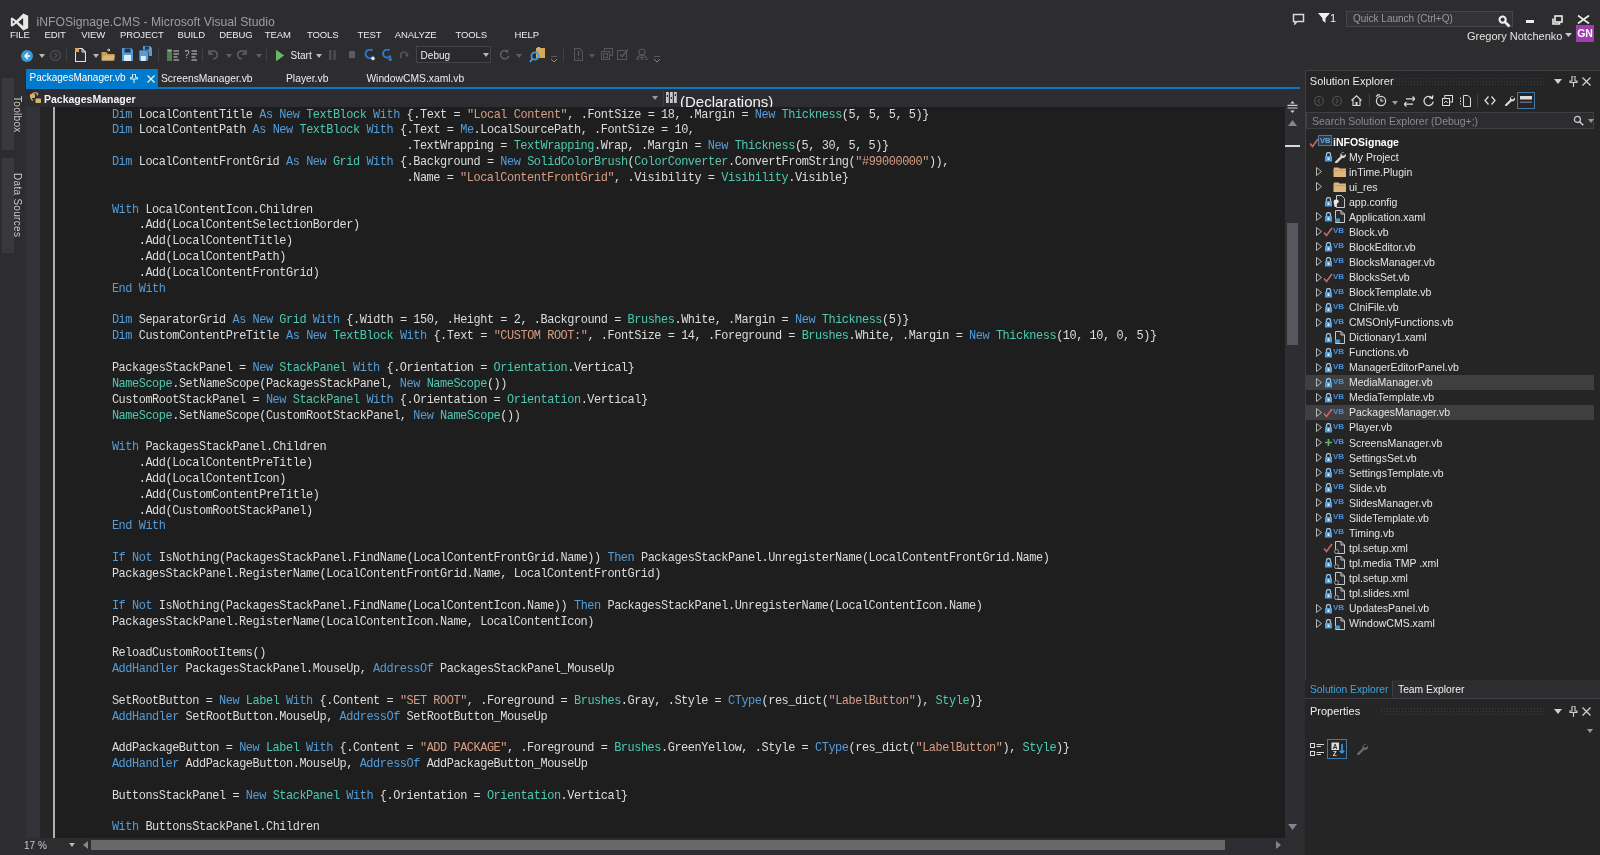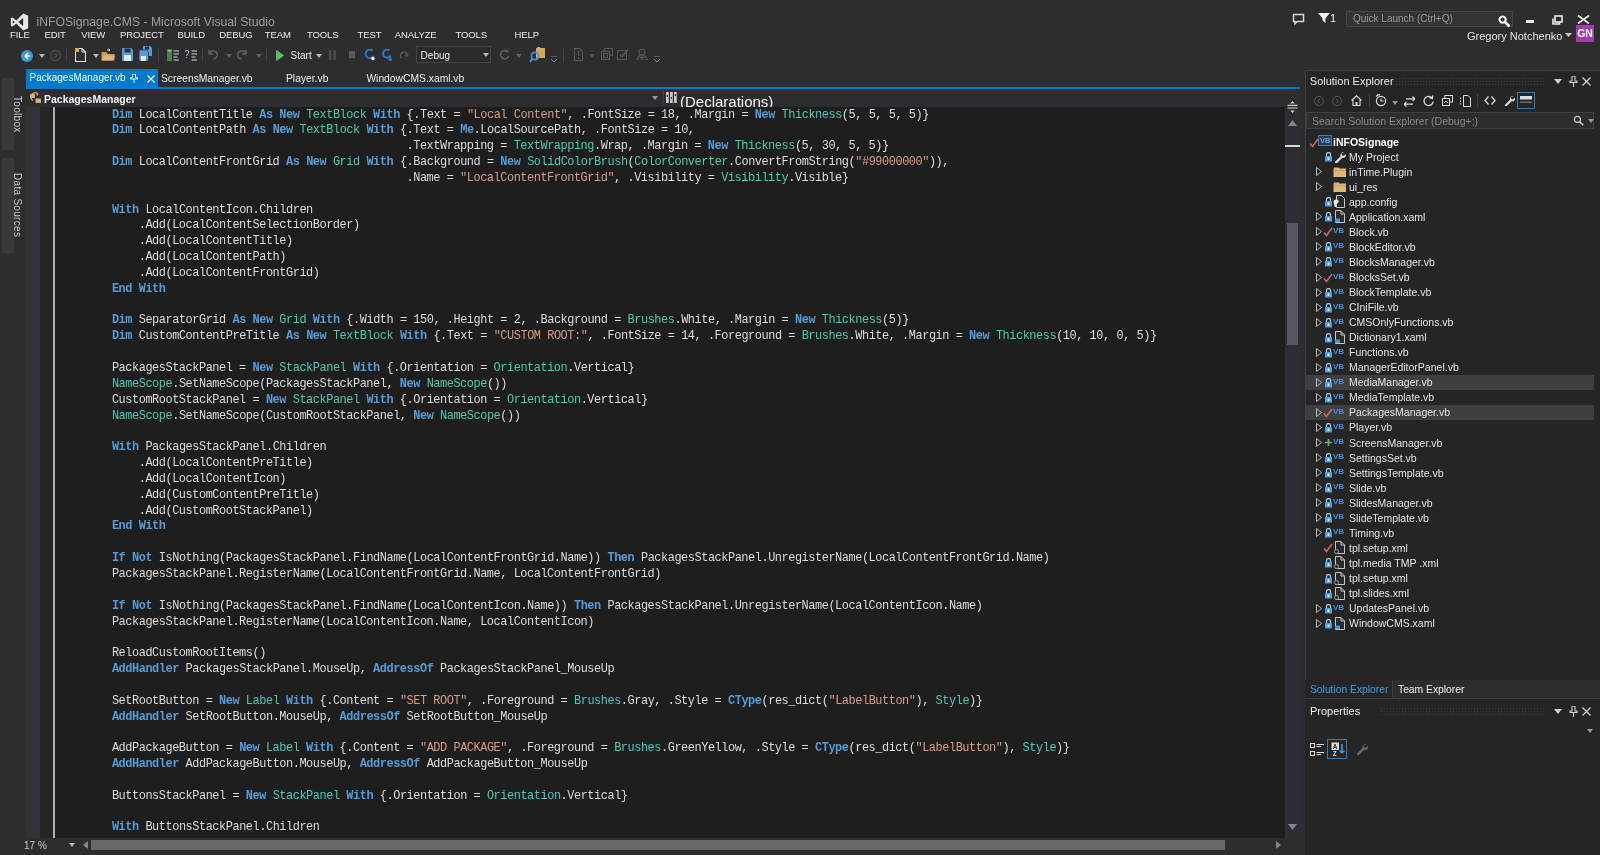--- a/index.html
+++ b/index.html
@@ -19,21 +19,21 @@
 #tabbar{position:absolute;left:26px;top:69px;width:1274px;height:18px}
 #tabactive{position:absolute;left:26px;top:69px;width:131.5px;height:18px;background:#007acc;color:#fff;font-size:10px}
 .tabin{position:absolute;font-size:10.3px;color:#ececec}
 #tabline{position:absolute;left:26px;top:87px;width:1274px;height:2.2px;background:#007acc}
 #crumb{position:absolute;left:26px;top:89.2px;width:1274px;height:17.8px;background:#2d2d31}
 #editor{position:absolute;left:26px;top:107px;width:1259px;height:731px;background:#1e1e1e}
 #gut1{position:absolute;left:26px;top:107px;width:13.5px;height:731px;background:#333337}
 #gut2{position:absolute;left:39.5px;top:107px;width:13.5px;height:731px;background:#252526}
 #wline{position:absolute;left:53px;top:107px;width:1.6px;height:731px;background:#b0b0b0}
 #code{position:absolute;left:58.35px;top:107.5px;font-family:"Liberation Mono",monospace;font-size:11.9px;letter-spacing:-0.44px;line-height:15.84px;white-space:pre;color:#dcdcdc}
-#code b{font-weight:bold;color:#569cd6}
+#code b{font-weight:normal;color:#569cd6}
 #code u{text-decoration:none;color:#4ec9b0}
 #code i{font-style:normal;color:#d69d85}
 #vsb{position:absolute;left:1285px;top:90px;width:15px;height:748px;background:#2e2e32}
 #vthumb{position:absolute;left:1287px;top:223px;width:11px;height:122px;background:#55575c}
 #vmark{position:absolute;left:1285px;top:145px;width:15px;height:2.2px;background:#d8d8d8}
 #botbar{position:absolute;left:26px;top:838px;width:1274px;height:14px;background:#2d2d30}
 #hsb{position:absolute;left:90px;top:838.5px;width:1182px;height:12.5px;background:#2e2e32}
 #hthumb{position:absolute;left:91px;top:839.5px;width:1134px;height:10.5px;background:#686868}
 #zoomctl{position:absolute;left:24px;top:839.5px;font-size:10px;color:#c8c8c8}
 #rpanel{position:absolute;left:1305px;top:70px;width:295px;height:785px;background:#252526;border-left:1px solid #3f3f46;border-top:1px solid #3f3f46}

